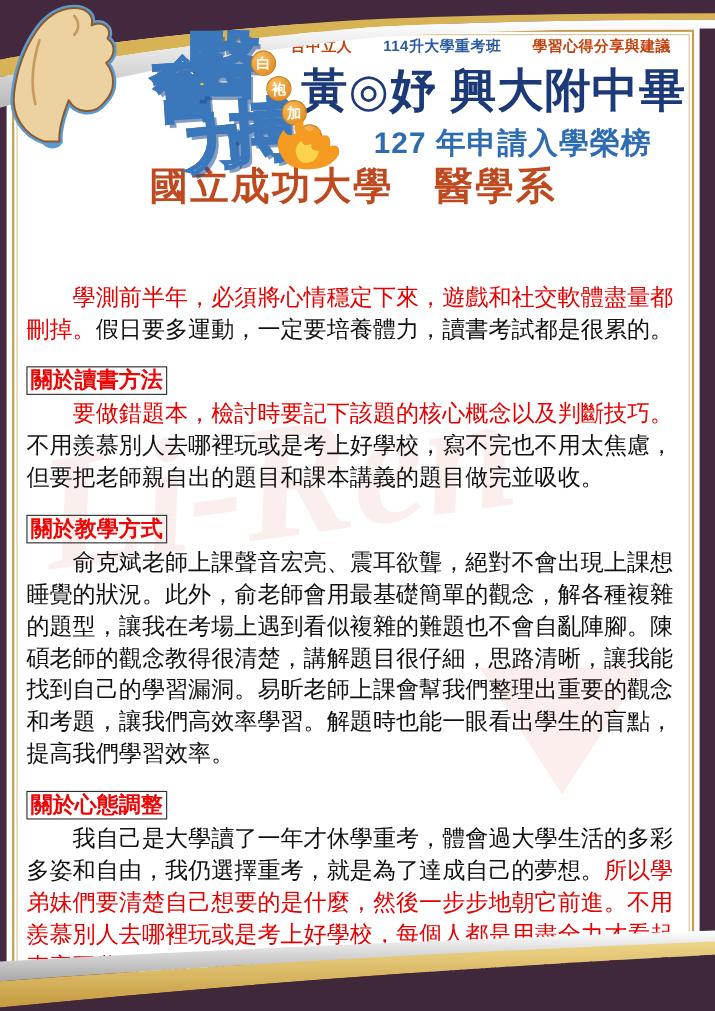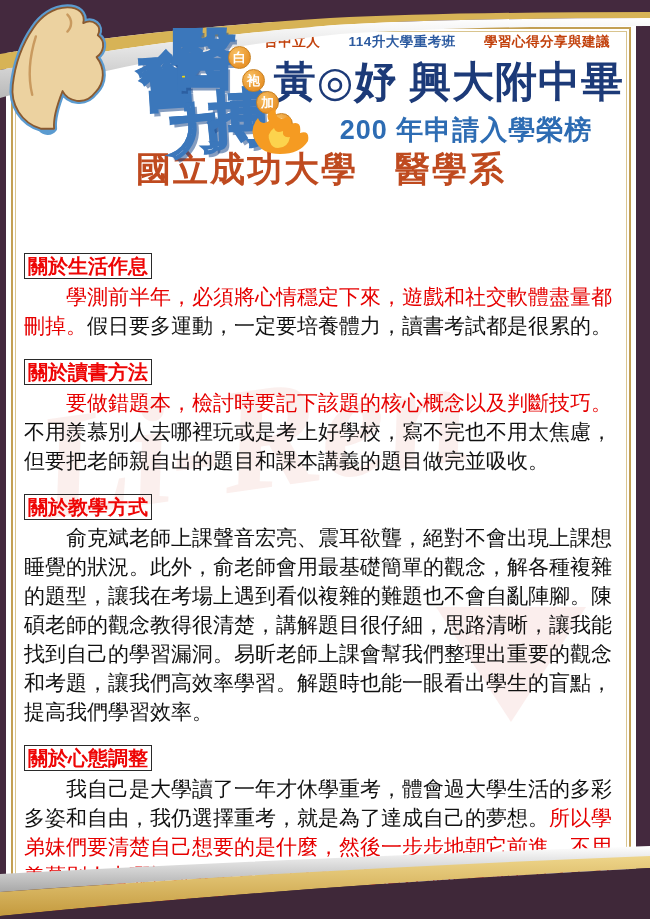--- a/index.html
+++ b/index.html
@@ -85,27 +85,26 @@
 
     <div class="wm-script">Li-Ren</div>
     <div class="wm-triangle"></div>
 
     <div class="topline">
       <span class="tl-red">台中立人</span>
       <span class="tl-blue">114升大學重考班</span>
       <span class="tl-red">學習心得分享與建議</span>
     </div>
     <div class="student-name">黃◎妤  興大附中畢</div>
-    <div class="honor-line">200 年申請入學榮榜</div>
+    <div class="honor-line">127 年申請入學榮榜</div>
     <div class="result-title">國立成功大學　醫學系</div>
 
     <div class="sections">
 
       <div class="section">
-        <span class="sec-title">關於生活作息</span>
         <p class="sec-body"><span class="t-red">學測前半年，必須將心情穩定下來，遊戲和社交軟體盡量都刪掉。</span><span class="t-black">假日要多運動，一定要培養體力，讀書考試都是很累的。</span></p>
       </div>
 
       <div class="section">
         <span class="sec-title">關於讀書方法</span>
         <p class="sec-body"><span class="t-red">要做錯題本，檢討時要記下該題的核心概念以及判斷技巧。</span><span class="t-black">不用羨慕別人去哪裡玩或是考上好學校，寫不完也不用太焦慮，但要把老師親自出的題目和課本講義的題目做完並吸收。</span></p>
       </div>
 
       <div class="section">
         <span class="sec-title">關於教學方式</span>

